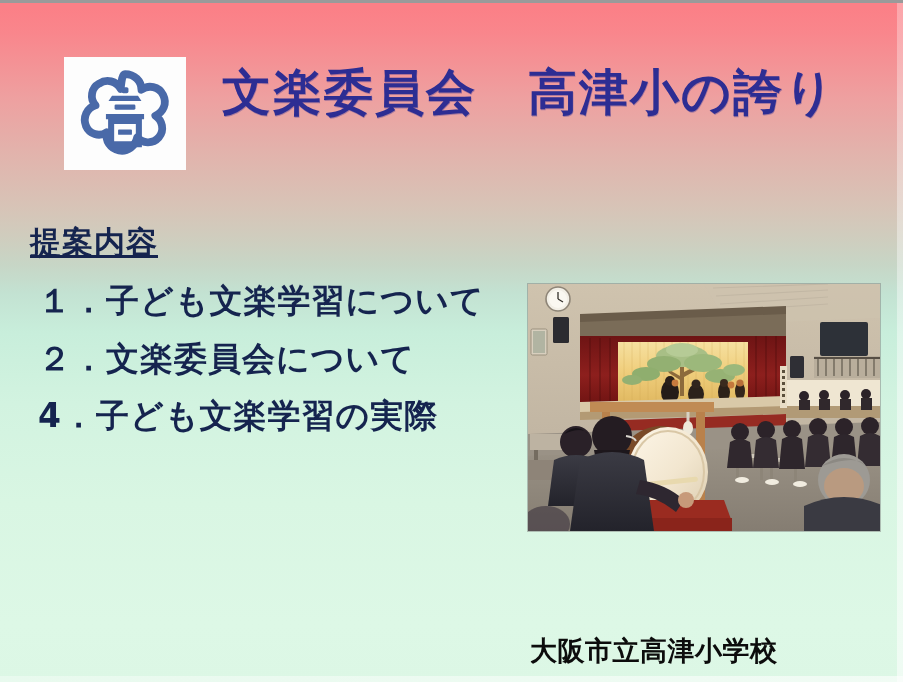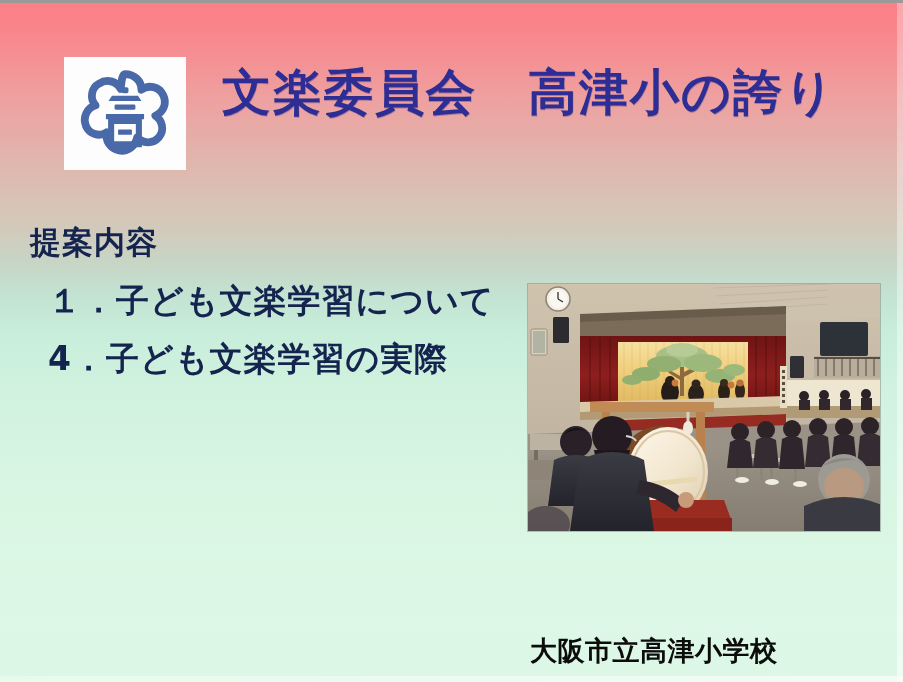--- a/index.html
+++ b/index.html
@@ -92,32 +92,33 @@
     left: 0; top: 224px;
     width: 520px;
   }
   .section-heading {
     font-size: 31px;
     font-weight: bold;
     color: #15244f;
     margin-left: 30px;
     line-height: 1.0;
     letter-spacing: 1px;
+    text-decoration: underline;
   }
   .agenda-list {
     list-style: none;
     margin: 0;
     padding: 0;
     margin-top: 26px;
   }
   .agenda-item {
     font-size: 33px;
     font-weight: bold;
     color: #15244f;
-    margin-left: 48px;
+    margin-left: 38px;
     margin-bottom: 23px;
     letter-spacing: 1px;
     white-space: pre;
     line-height: 1.05;
   }
 
   
   .photo-wrap {
     position: absolute;
     left: 528px;
@@ -195,20 +196,21 @@
 
     <div class="slide-title">文楽委員会　高津小の誇り</div>
   </div>
 
   <div class="body-col">
 
     <div class="section-heading">提案内容</div>
 
     <ul class="agenda-list">
       <li class="agenda-item">１．子ども文楽学習について</li>
+      <li class="agenda-item">２．文楽委員会について</li>
       <li class="agenda-item">4．子ども文楽学習の実際</li>
     </ul>
   </div>
 
   <div class="photo-wrap">
     <div class="photo">
       <svg viewBox="0 0 352 247" preserveAspectRatio="none">
         <defs>
           <linearGradient id="wallG" x1="0" y1="0" x2="0" y2="1">
             <stop offset="0%" stop-color="#cfc3ae"></stop>

